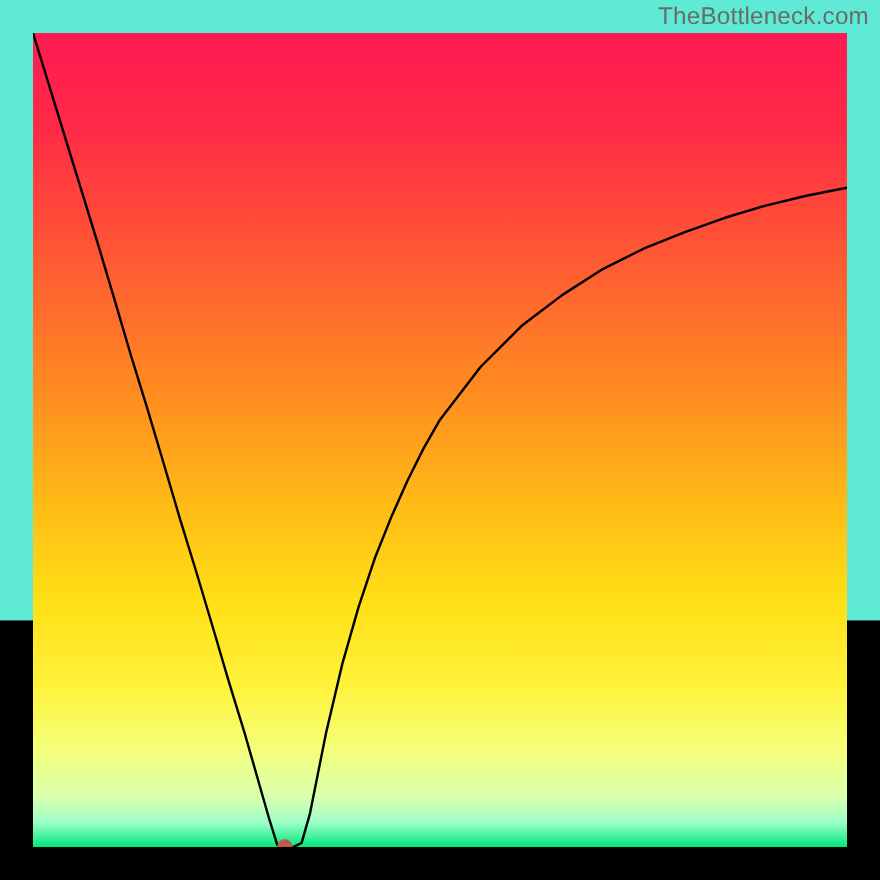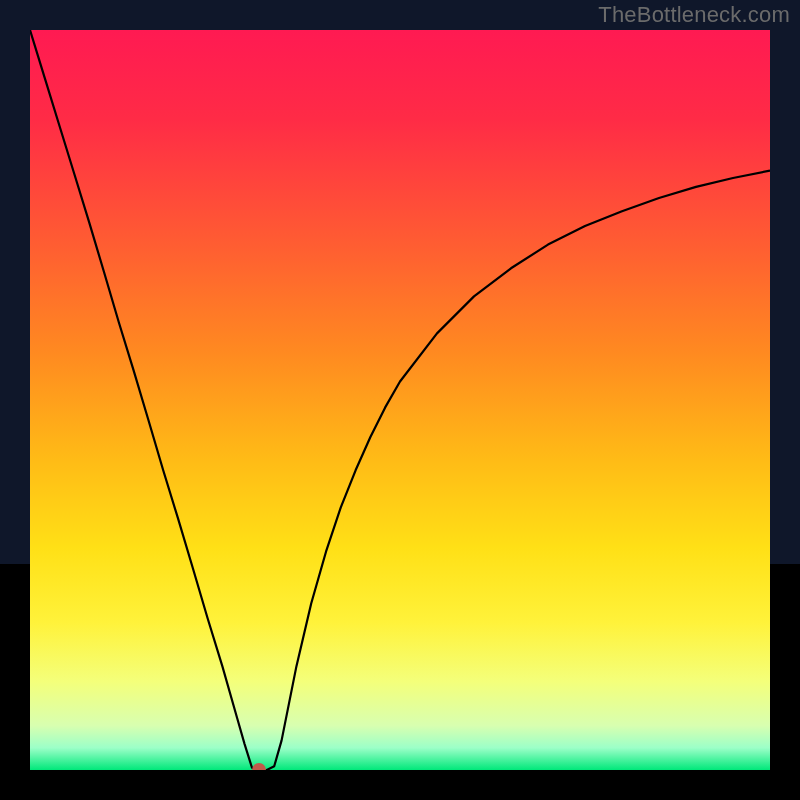--- a/index.html
+++ b/index.html
@@ -8,21 +8,21 @@
     width: 800px;
     height: 800px;
     background: #000;
     font-family: Arial, Helvetica, sans-serif;
     overflow: hidden;
   }
   .frame {
     position: relative;
     width: 800px;
     height: 564px;
-    background: #0f172a;
+    background: #5eead4;
   }
   .watermark {
     position: absolute;
     top: 2px;
     right: 10px;
     color: #6b6b6b;
     font-size: 22px;
     font-weight: 500;
     letter-spacing: 0.2px;
     user-select: none;

